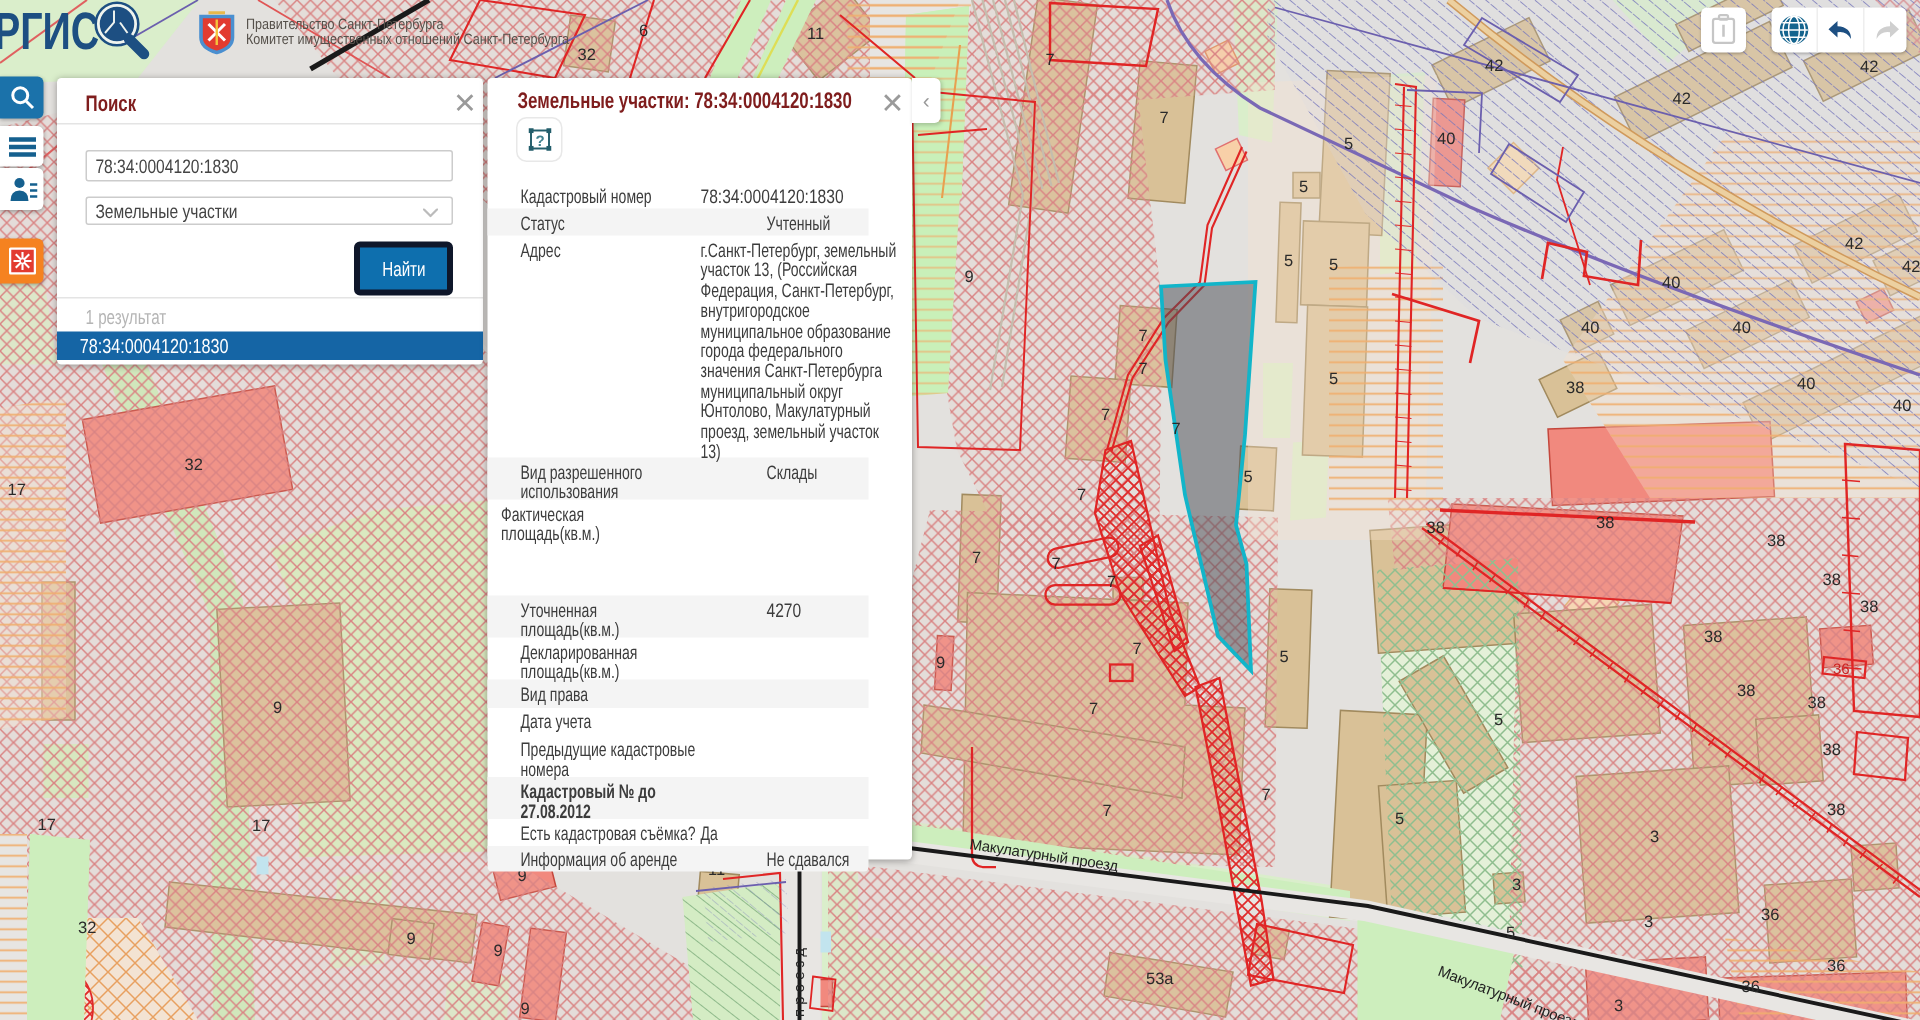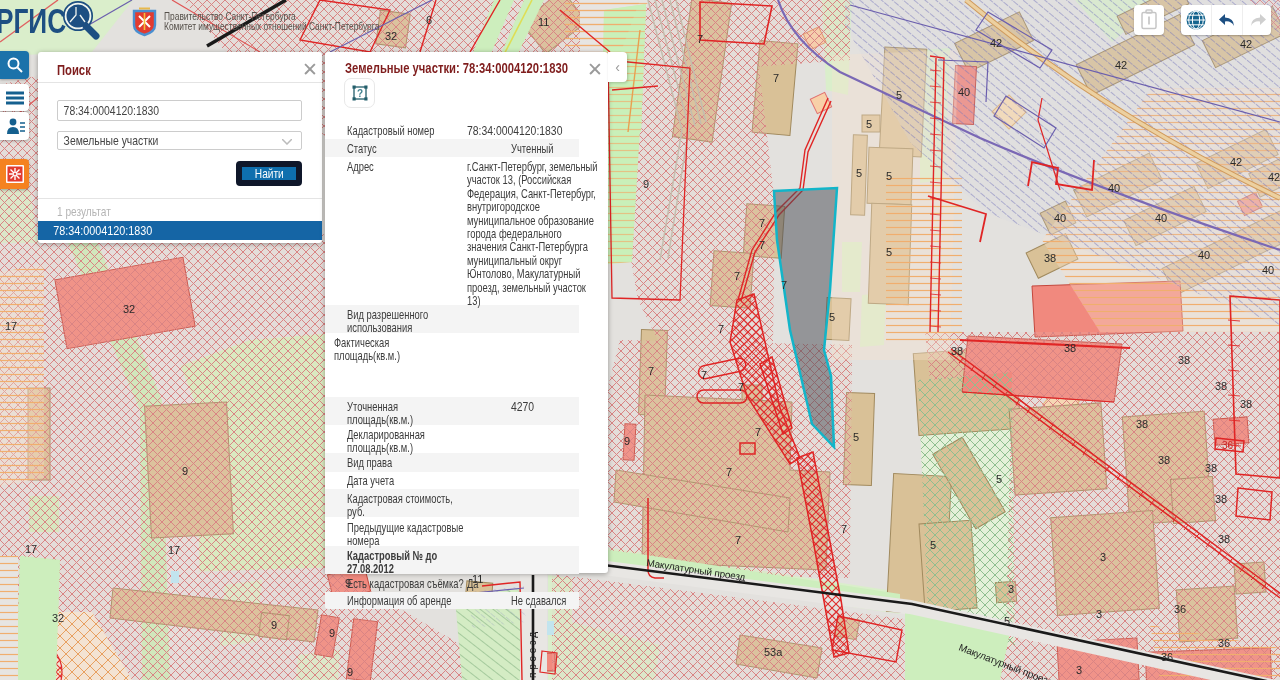--- a/index.html
+++ b/index.html
@@ -17,22 +17,22 @@
     box-shadow:0 1px 3px rgba(0,0,0,.3);display:flex;align-items:center;justify-content:center;}
   
   .panel{position:absolute;background:#fff;border-radius:3px;
     box-shadow:0 1px 5px rgba(0,0,0,.35);}
   .ptitle{font-size:15px;font-weight:bold;color:#7f1d1d;}
   .x{color:#9a9a9a;font-size:19px;font-weight:400;line-height:1;}
   #inp{position:absolute;left:19px;top:48px;width:243px;height:19px;border:1px solid #ccc;
     border-radius:2px;font-size:13px;color:#444;display:flex;align-items:center;}
   #sel{position:absolute;left:19px;top:79px;width:243px;height:17px;border:1px solid #ccc;
     border-radius:2px;font-size:13px;color:#444;display:flex;align-items:center;}
-  #btn{position:absolute;left:198px;top:109px;width:66px;height:25px;background:#0e6fae;
-    border:6px solid #0f172a;border-radius:4px;color:#fff;font-size:13.5px;display:flex;
+  #btn{position:absolute;left:198px;top:109px;width:66px;height:36px;background:#0e6fae;
+    border:4px solid #0f172a;border-radius:4px;color:#fff;font-size:13.5px;display:flex;
     align-items:center;justify-content:center;box-sizing:border-box;}
   .hr{position:absolute;left:0;width:100%;height:1px;background:#e4e4e4;}
   .row{display:flex;font-size:13px;line-height:13.4px;color:#3c3c3c;}
   .row .lb{width:120px;padding-left:22px;flex:none;}
   .row .vl{width:139px;flex:none;}
   .g{background:#f4f4f4;gap:44px;}
 </style>
 </head>
 <body>
 <div id="stage">
@@ -517,20 +517,21 @@
     <div class="row g" style="height:18px;">
           <div class="lb" style="padding-top:3px;"><span class="sq s72">Статус</span></div>
           <div class="vl" style="padding-top:3px;"><span class="sq s72">Учтенный</span></div>
         </div>
     <div class="row" style="height:148px;">
           <div class="lb" style="padding-top:3px;"><span class="sq s72">Адрес</span></div>
           <div class="vl" style="padding-top:3px;"><span class="sq s72" style="transform-origin:0 0;">г.Санкт-Петербург, земельный<br>участок 13, (Российская<br>Федерация, Санкт-Петербург,<br>внутригородское<br>муниципальное образование<br>города федерального<br>значения Санкт-Петербурга<br>муниципальный округ<br>Юнтолово, Макулатурный<br>проезд, земельный участок<br>13)</span></div>
         </div>
     <div class="row g" style="height:28px;">
           <div class="lb" style="padding-top:3px;"><span class="sq s72" style="transform-origin:0 0;">Вид разрешенного<br>использования</span></div>
+          <div class="vl" style="padding-top:3px;"><span class="sq s72">Склады</span></div>
         </div>
     <div class="row" style="height:28px;justify-content:center;">
           <div class="lb" style="padding-top:3px;"><span class="sq s72" style="transform-origin:0 0;">Фактическая<br>площадь(кв.м.)</span></div>
           <div class="vl"></div>
         </div>
     <div class="row g" style="height:28px;margin-top:36px;">
           <div class="lb" style="padding-top:3px;"><span class="sq s72" style="transform-origin:0 0;">Уточненная<br>площадь(кв.м.)</span></div>
           <div class="vl" style="padding-top:3px;"><span class="sq s80">4270</span></div>
         </div>
     <div class="row" style="height:28px;">
@@ -538,24 +539,20 @@
           <div class="vl"></div>
         </div>
     <div class="row g" style="height:19px;justify-content:space-between;">
           <div class="lb" style="padding-top:3px;"><span class="sq s72">Вид права</span></div>
           <div class="vl"></div>
         </div>
     <div class="row" style="height:17px;">
           <div class="lb" style="padding-top:2px;"><span class="sq s72">Дата учета</span></div>
           <div class="vl"></div>
         </div>
-    <div class="row g" style="height:28px;">
-          <div class="lb" style="padding-top:3px;"><span class="sq s72" style="transform-origin:0 0;">Кадастровая стоимость,<br>руб.</span></div>
-          <div class="vl"></div>
-        </div>
     <div class="row" style="height:29px;">
           <div class="lb" style="padding-top:4px;"><span class="sq s72" style="transform-origin:0 0;">Предыдущие кадастровые<br>номера</span></div>
           <div class="vl"></div>
         </div>
     <div class="row g" style="height:28px;font-weight:bold;">
           <div class="lb" style="padding-top:3px;"><span class="sq s72" style="transform-origin:0 0;">Кадастровый № до<br>27.08.2012</span></div>
           <div class="vl"></div>
         </div>
     <div class="row" style="height:18px;">
           <div class="lb" style="padding-top:3px;"><span class="sq s72">Есть кадастровая съёмка?</span></div>

